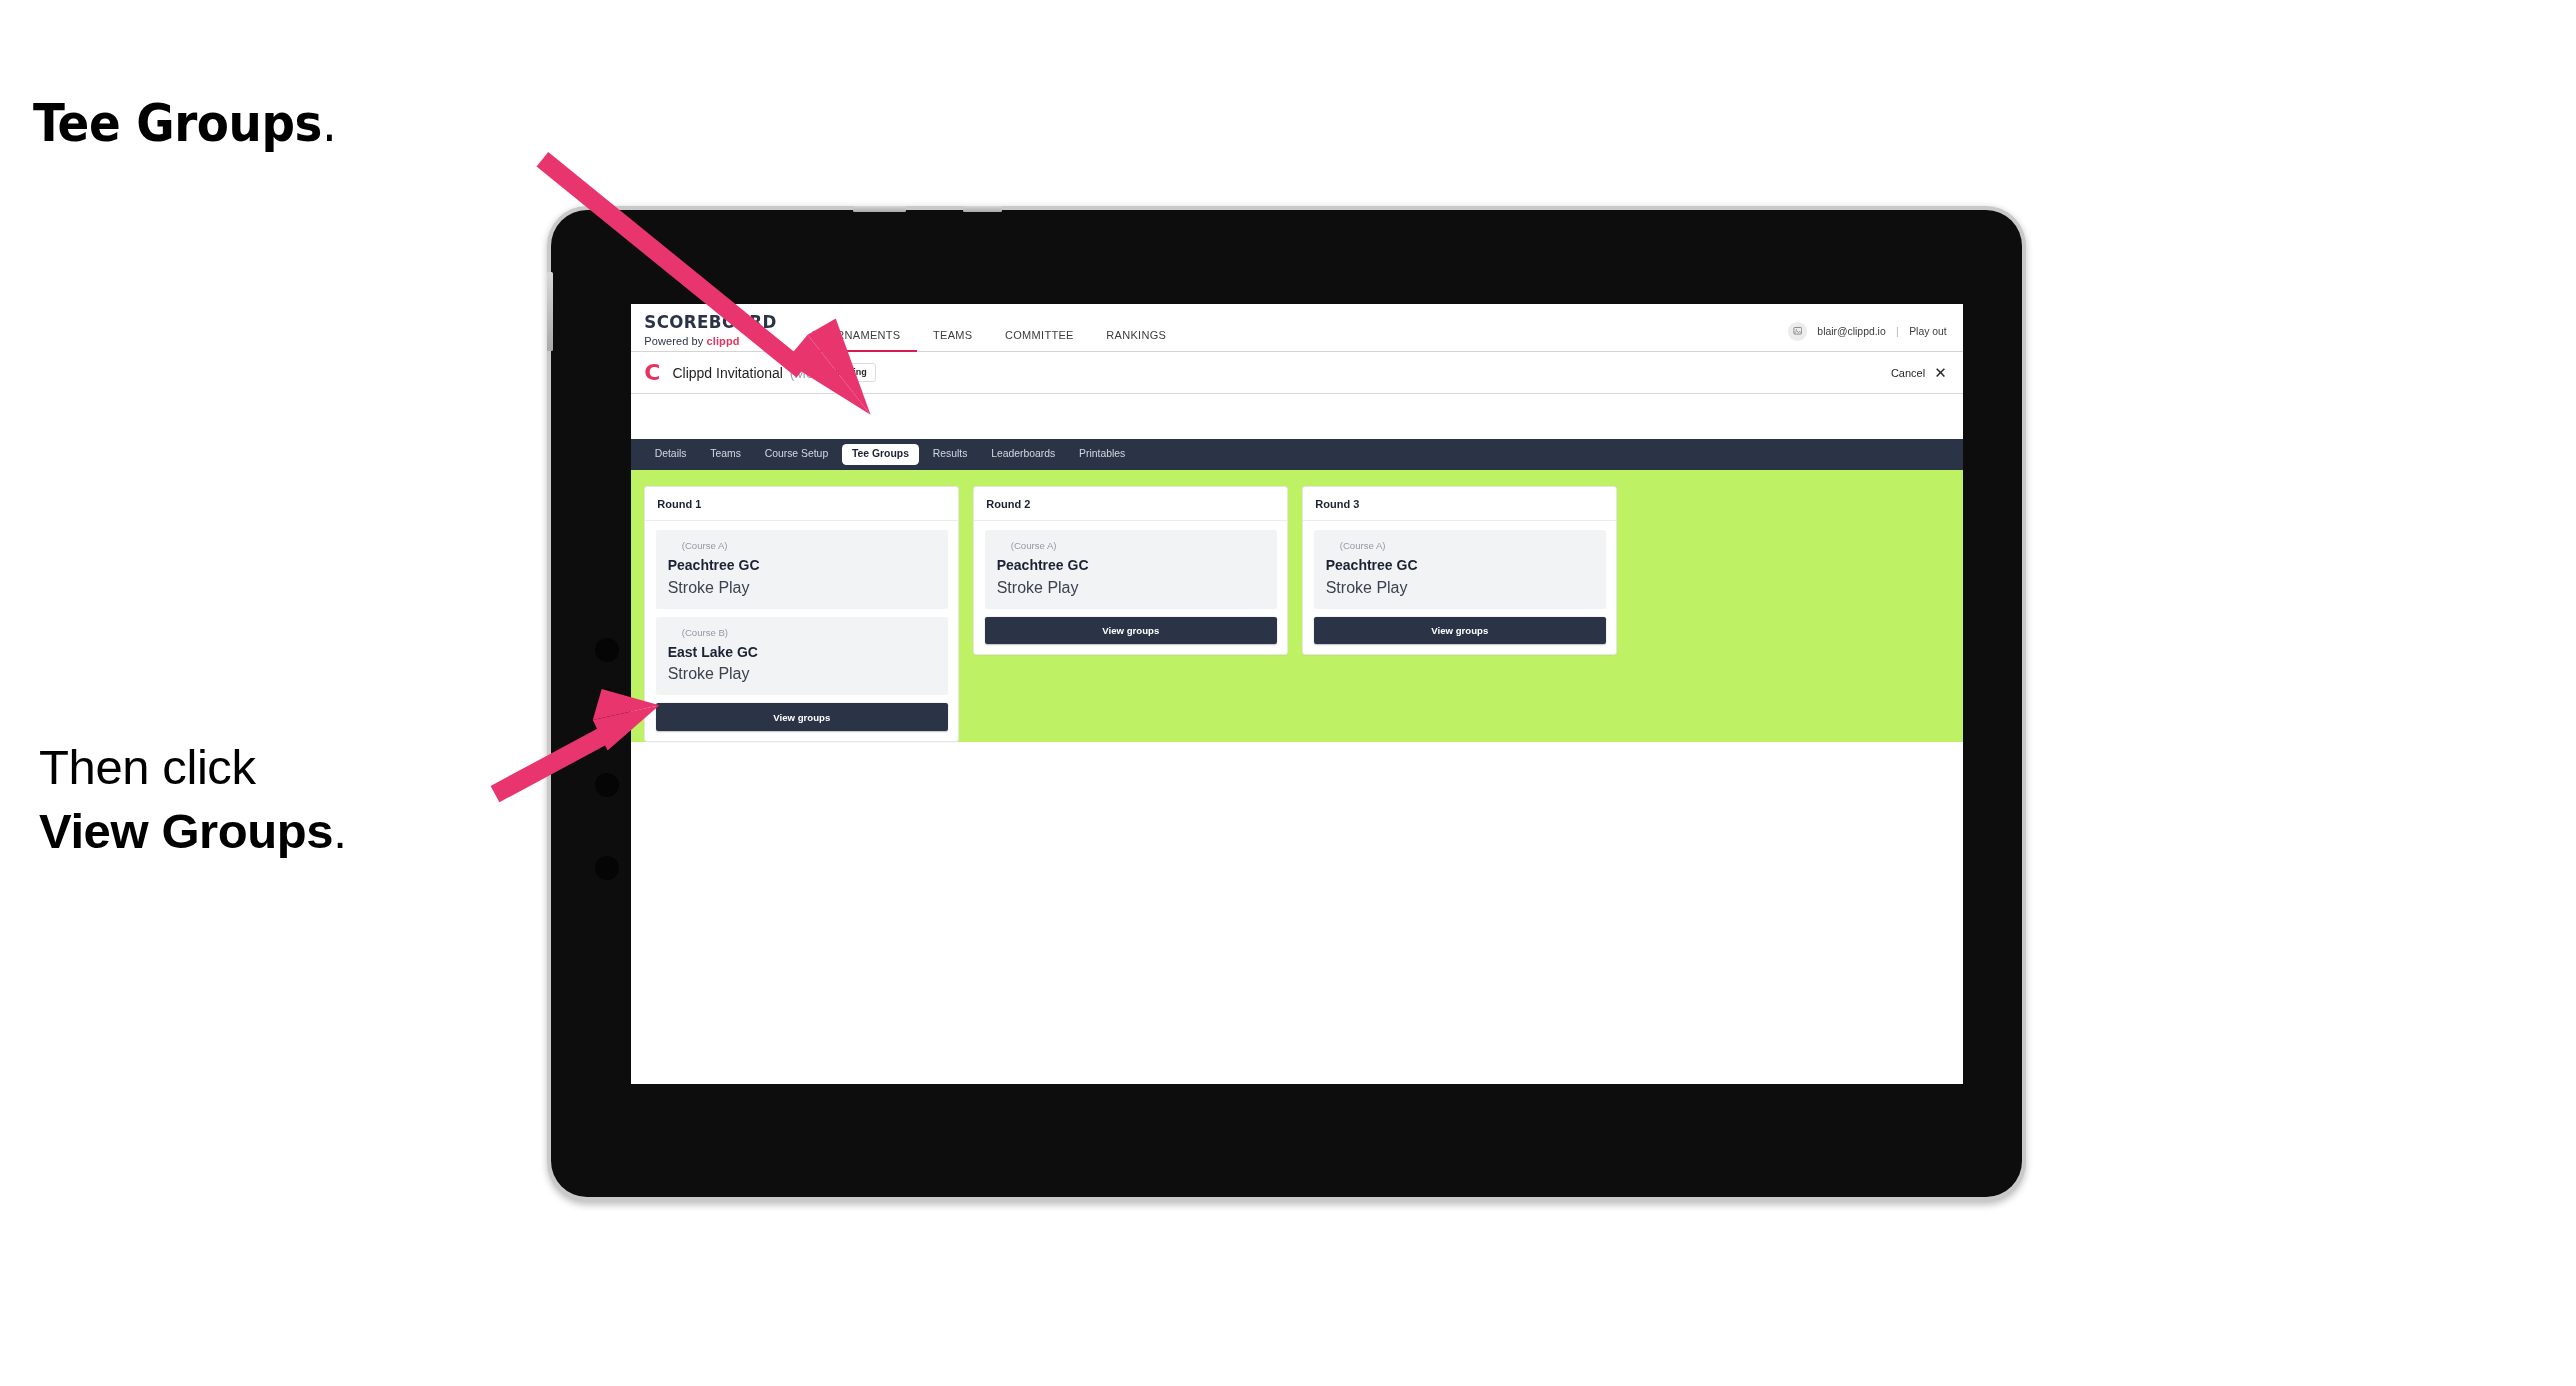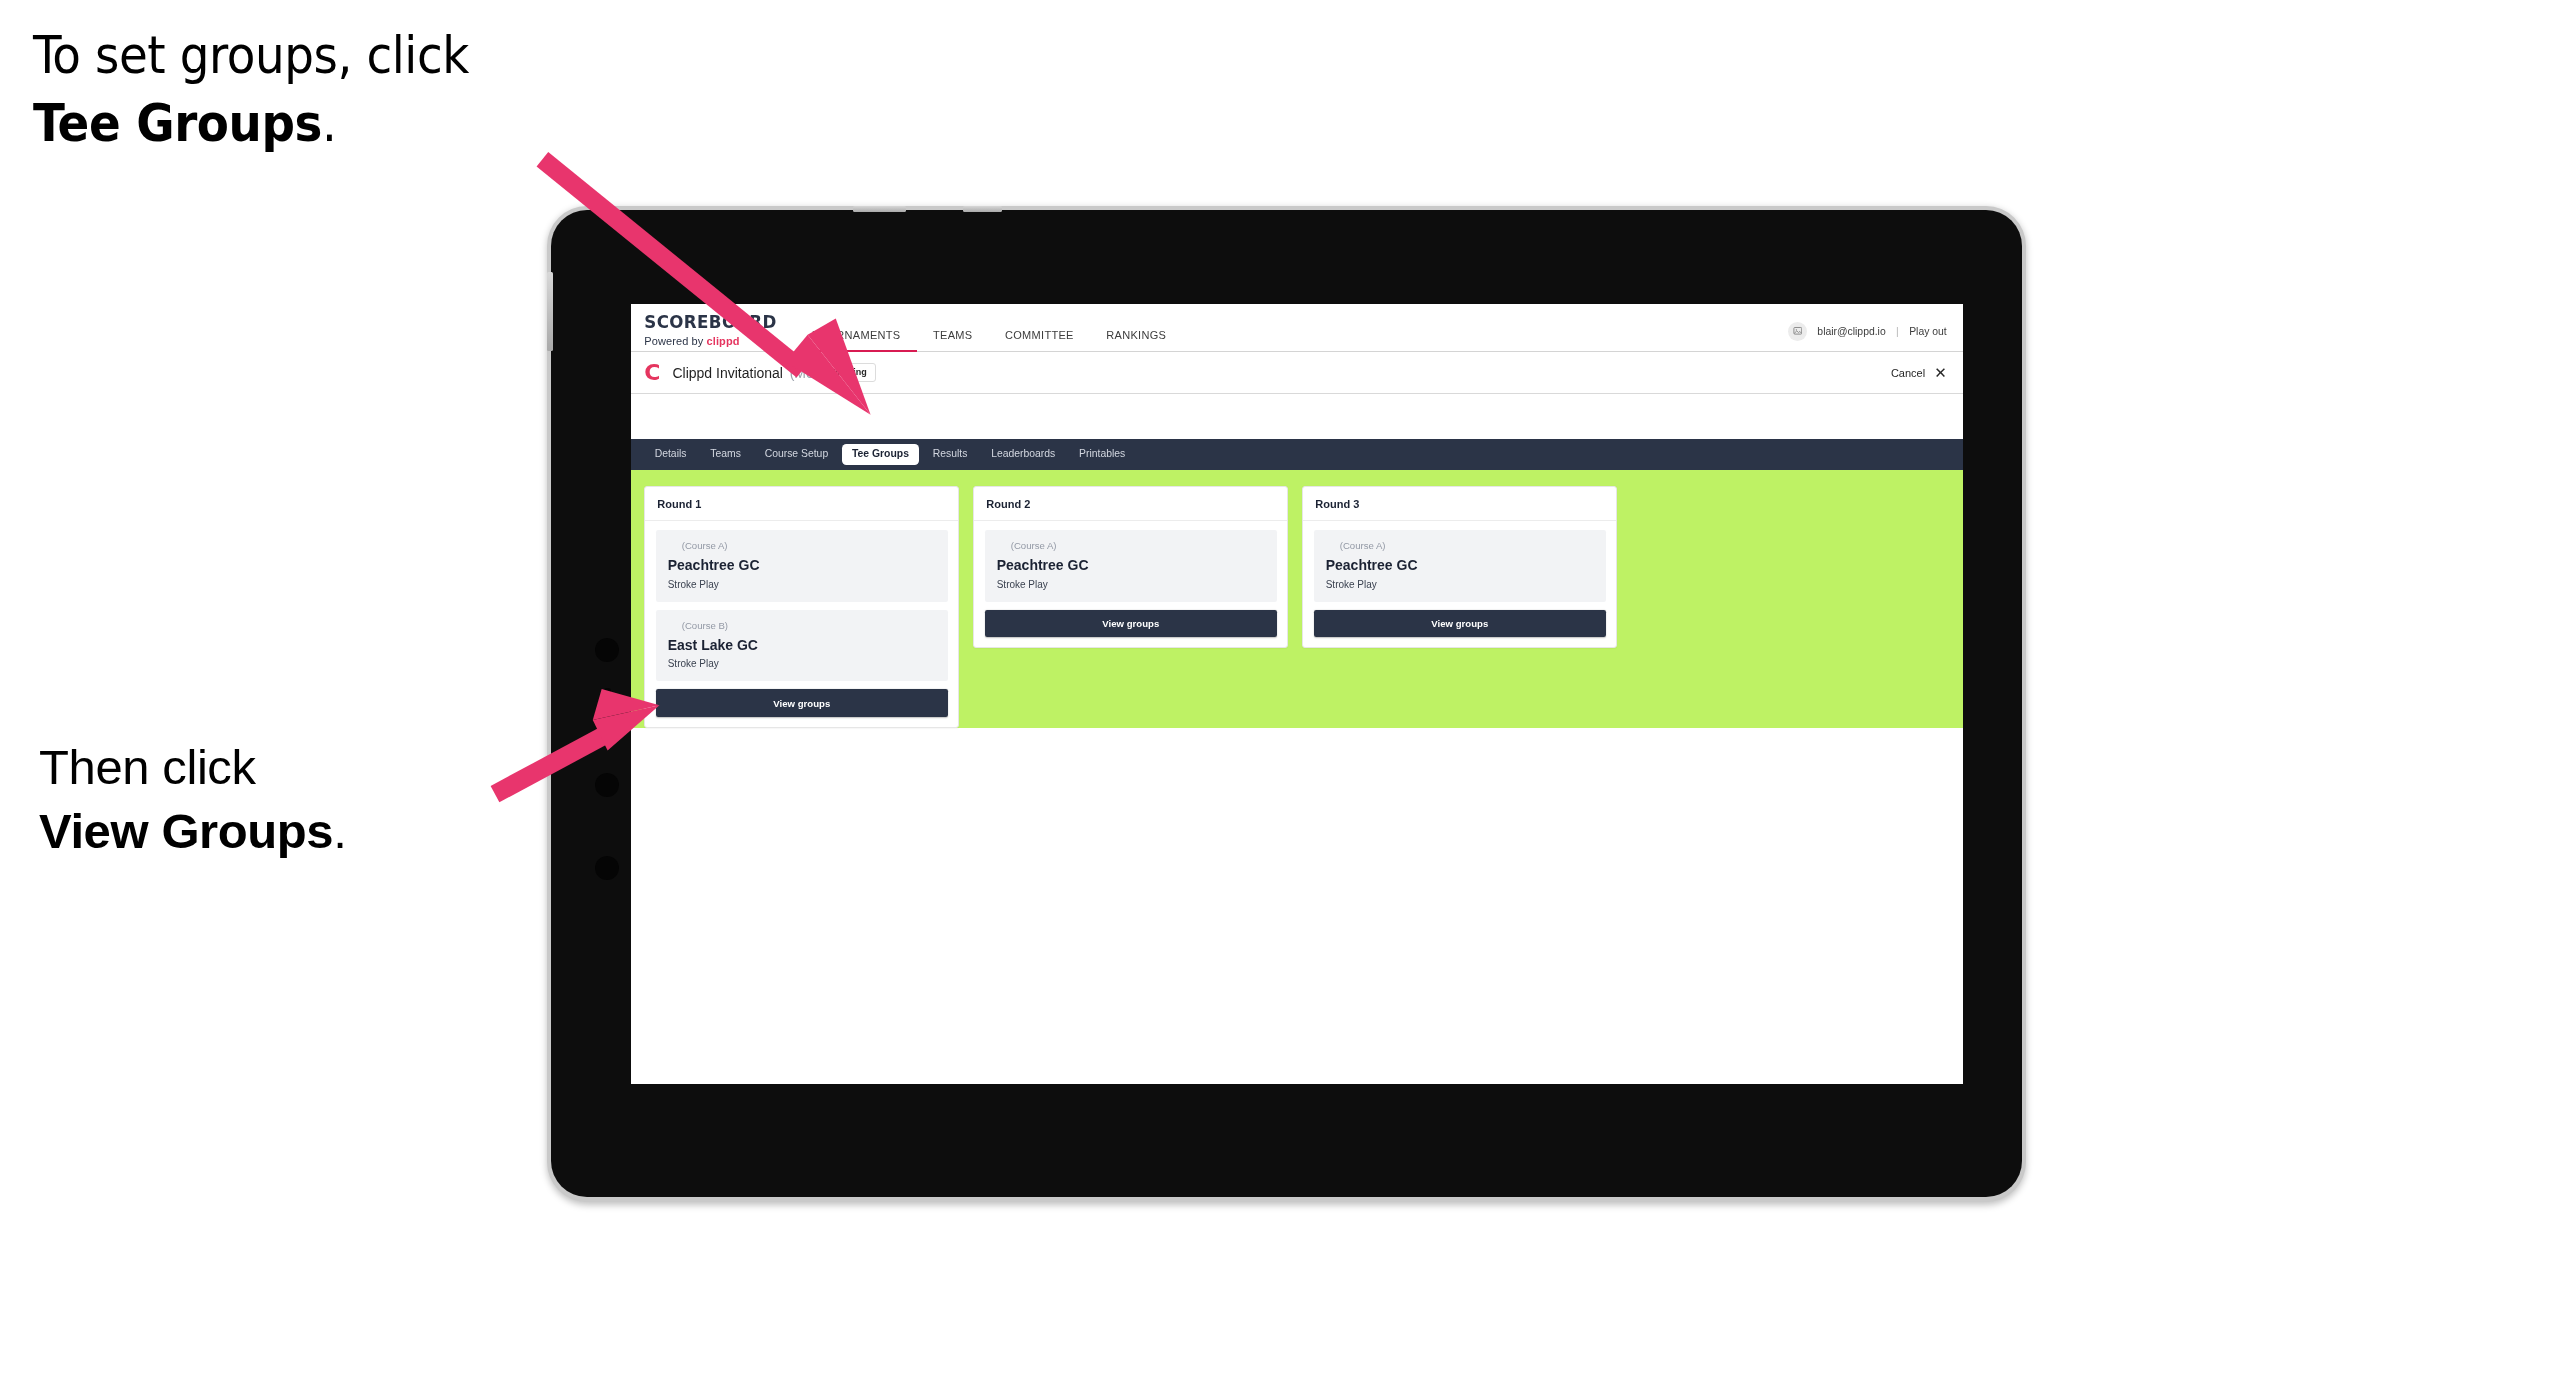--- a/index.html
+++ b/index.html
@@ -282,42 +282,42 @@
     margin-bottom: 6px;
     padding-left: 14px;
   }
   .course-name {
     font-size: 14px;
     font-weight: 700;
     color: #1b2233;
     margin-bottom: 5.2px;
   }
   .course-format {
-    font-size: 10px;
+    font-size: 16px;
     color: #3b4250;
   }
   .view-groups-btn {
     width: 100%;
     background: #2b3447;
     color: #ffffff;
     border: none;
     border-radius: 2.2px;
     font-family: "Liberation Sans", sans-serif;
     font-size: 9.6px;
     font-weight: 700;
     padding: 8.1px 0;
     cursor: pointer;
     box-shadow: 0 0.7px 1.5px rgba(0,0,0,0.25);
   }
 </style>
 </head>
 <body>
 
 <div class="annot annot-1">
-  <span>To set groups, click</span><br>
+  <br>
   <strong>Tee Groups</strong><span>.</span>
 </div>
 
 <div class="annot annot-2">
   <span>Then click</span><br>
   <strong>View Groups</strong><span>.</span>
 </div>
 
 <div class="tablet-outer">
   <div class="tablet-body">

